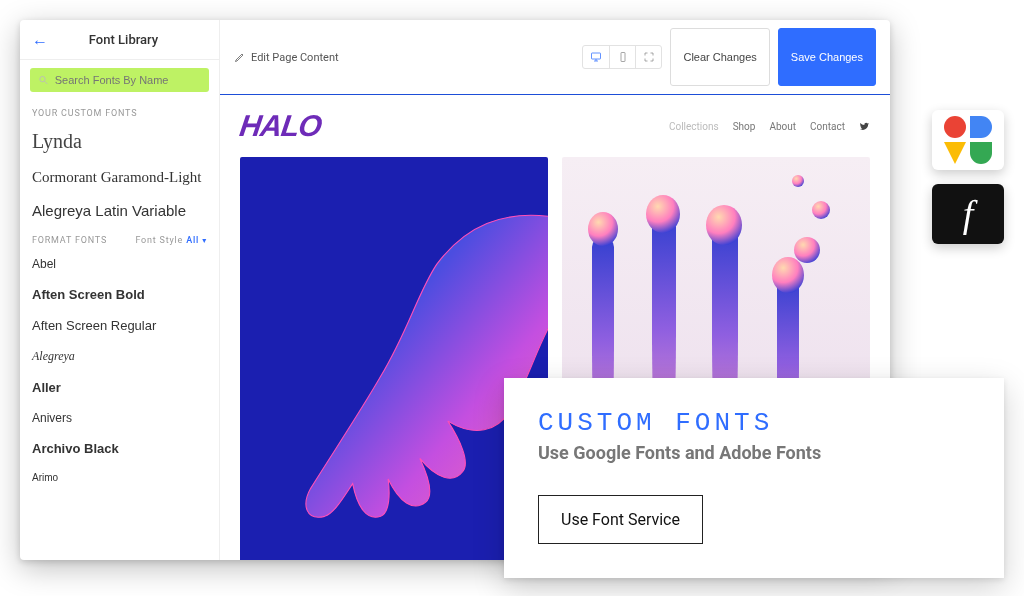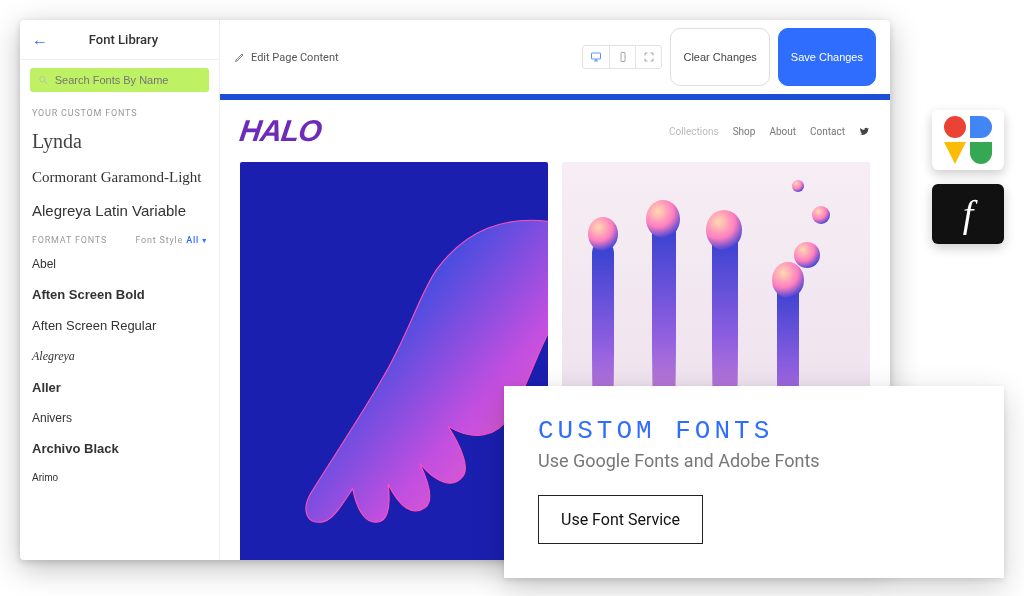--- a/index.html
+++ b/index.html
@@ -111,21 +111,21 @@
   
   .main {
     flex: 1;
     display: flex;
     flex-direction: column;
   }
   .toolbar {
     display: flex;
     align-items: center;
     padding: 8px 14px;
-    border-bottom: 6px solid #1d4ed8;
+    border-bottom: 1px solid #1d4ed8;
     gap: 8px;
   }
   .edit-label {
     display: flex;
     align-items: center;
     font-size: 11px;
     color: #555;
     gap: 5px;
   }
   .edit-label svg { width: 12px; height: 12px; stroke: #555; fill: none; }
@@ -140,21 +140,21 @@
     width: 26px; height: 22px;
     display: flex; align-items: center; justify-content: center;
     cursor: pointer;
   }
   .device-btn + .device-btn { border-left: 1px solid #e2e2e2; }
   .device-btn svg { width: 12px; height: 12px; stroke: #888; fill: none; stroke-width: 1.5; }
   .device-btn.active svg { stroke: #2f6dff; }
   .btn {
     font-size: 11px;
     padding: 22px 12px;
-    border-radius: 10px;
+    border-radius: 3px;
     cursor: pointer;
     border: 1px solid #ddd;
     background: #fff;
     color: #444;
   }
   .btn.primary {
     background: #2f6dff;
     border-color: #2f6dff;
     color: #fff;
   }
@@ -238,21 +238,22 @@
   .overlay-title {
     font-family: "Courier New", monospace;
     font-size: 26px;
     letter-spacing: 4px;
     color: #2f6dff;
     margin-bottom: 4px;
   }
   .overlay-sub {
     font-size: 18px;
     color: #777;
-    margin-bottom: 24px;
+    margin-bottom: 32px;
+    font-weight: bold;
   }
   .overlay-btn {
     display: inline-block;
     border: 1px solid #222;
     padding: 14px 22px;
     font-size: 16px;
     color: #111;
     cursor: pointer;
     background: #fff;
   }

